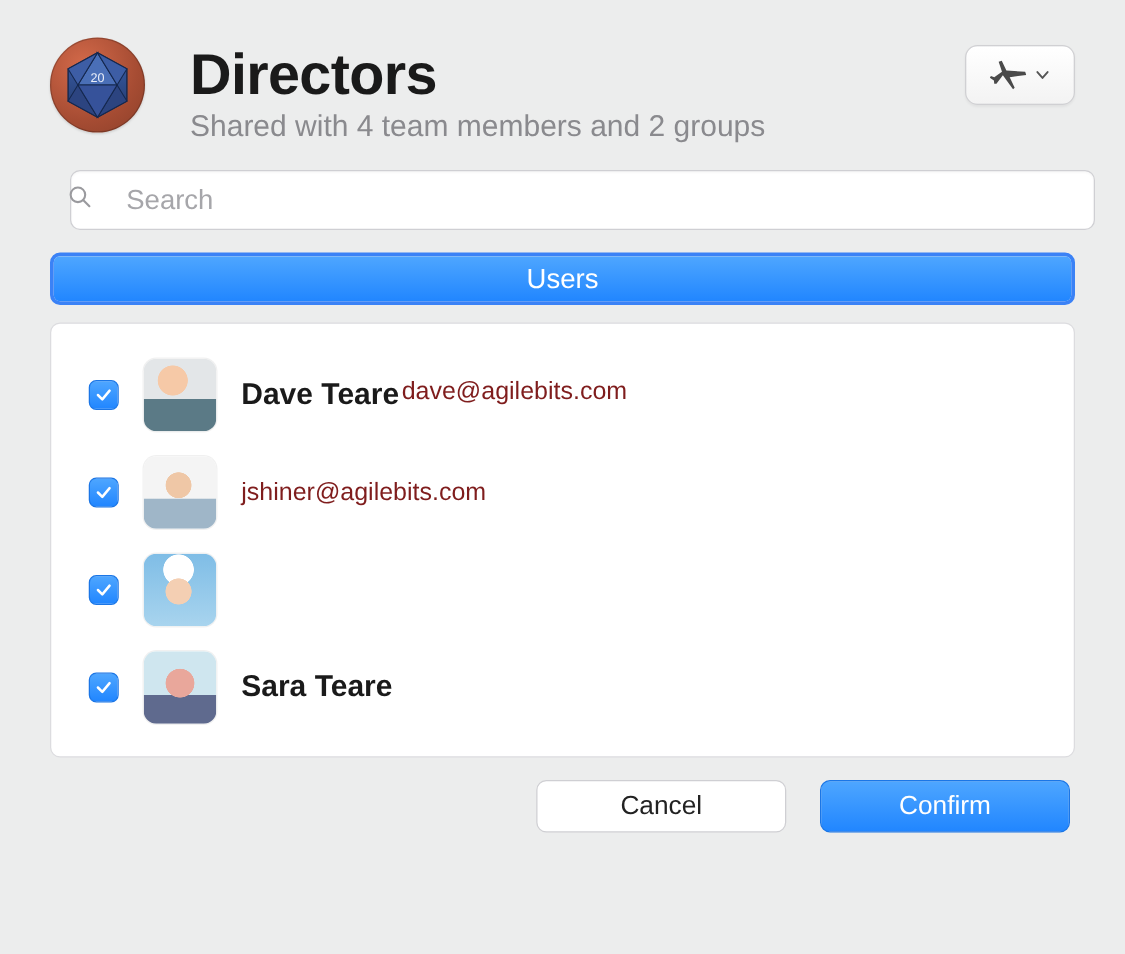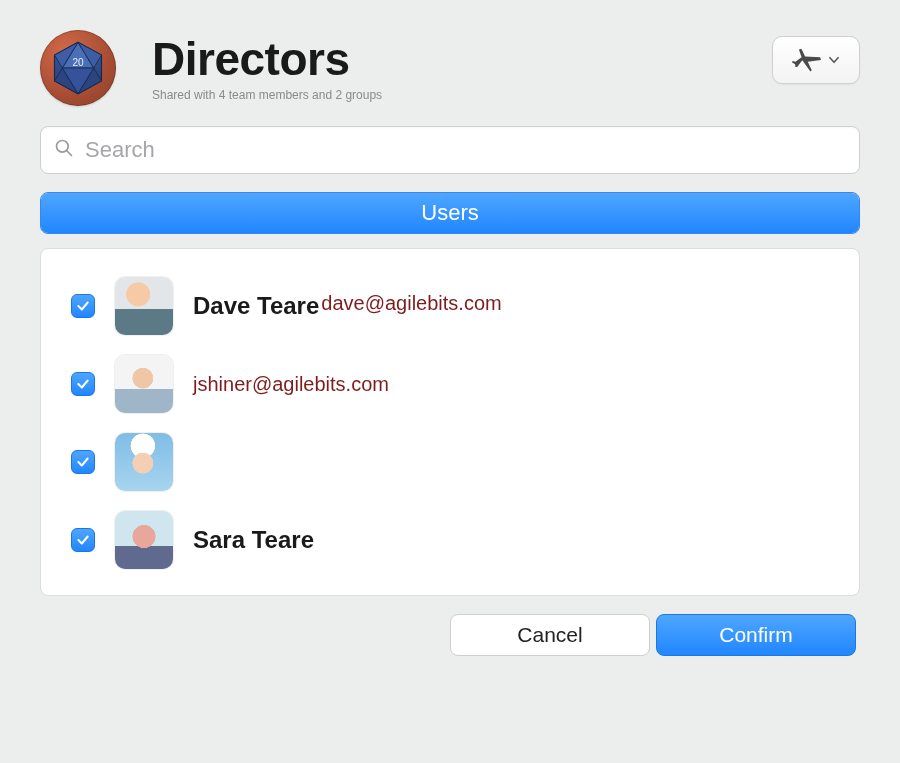--- a/index.html
+++ b/index.html
@@ -31,21 +31,21 @@
     width: 56px; height: 56px;
   }
   .header-text { flex: 1; padding-top: 2px; }
   .header-text h1 {
     font-size: 46px;
     font-weight: 700;
     color: #1a1a1a;
     letter-spacing: -0.5px;
   }
   .header-text .subtitle {
-    font-size: 12px;
+    font-size: 24px;
     color: #8a8a8e;
     margin-top: 2px;
   }
   .travel-btn {
     margin-top: 6px;
     width: 88px; height: 48px;
     border-radius: 10px;
     background: linear-gradient(to bottom, #ffffff, #f3f3f3);
     border: 1px solid #d0d0d3;
     box-shadow: 0 1px 2px rgba(0,0,0,0.05);
@@ -66,29 +66,30 @@
   .search-input {
     width: 100%;
     height: 48px;
     border-radius: 8px;
     background: #ffffff;
     border: 1px solid #cfcfd3;
     box-shadow: inset 0 1px 2px rgba(0,0,0,0.04);
     padding: 0 16px 0 44px;
     font-size: 22px;
     color: #333;
+    margin-left: 16px;
   }
   .search-input::placeholder { color: #a6a6aa; }
 
   .seg {
     display: flex;
     height: 42px;
     border-radius: 8px;
     overflow: hidden;
-    border: 1px solid #3b82f6;
+    border: 3px solid #3b82f6;
     margin-bottom: 14px;
     background: #fff;
   }
   .seg-item {
     flex: 1;
     display: flex; align-items: center; justify-content: center;
     font-size: 22px;
     color: #2a2a2a;
     cursor: pointer;
     user-select: none;
@@ -132,21 +133,21 @@
   .av2 { background: radial-gradient(circle at 48% 40%, #efc7a6 0 22%, transparent 23%), linear-gradient(to bottom, #f4f4f4 58%, #9fb6c8 59%); }
   .av3 { background: radial-gradient(circle at 48% 52%, #f4cfb3 0 24%, transparent 25%), radial-gradient(circle at 48% 22%, #ffffff 0 22%, transparent 23%), linear-gradient(to bottom, #7fbde6, #a8d4ee); }
   .av4 { background: radial-gradient(circle at 50% 44%, #e9a79b 0 26%, transparent 27%), linear-gradient(to bottom, #cfe6ef 60%, #5f6a8e 61%); }
   .u-text { display: flex; flex-direction: row; gap: 2px; }
   .u-name { font-size: 24px; font-weight: 700; color: #1a1a1a; }
   .u-email { font-size: 20px; color: #7f1d1d; }
 
   .footer {
     display: flex;
     justify-content: flex-end;
-    gap: 6px;
+    gap: 27px;
     margin-top: 18px;
     padding-right: 4px;
   }
   .btn {
     width: 200px; height: 42px;
     border-radius: 8px;
     font-size: 21px;
     display: flex; align-items: center; justify-content: center;
     cursor: pointer;
     border: 1px solid #cfcfd3;

